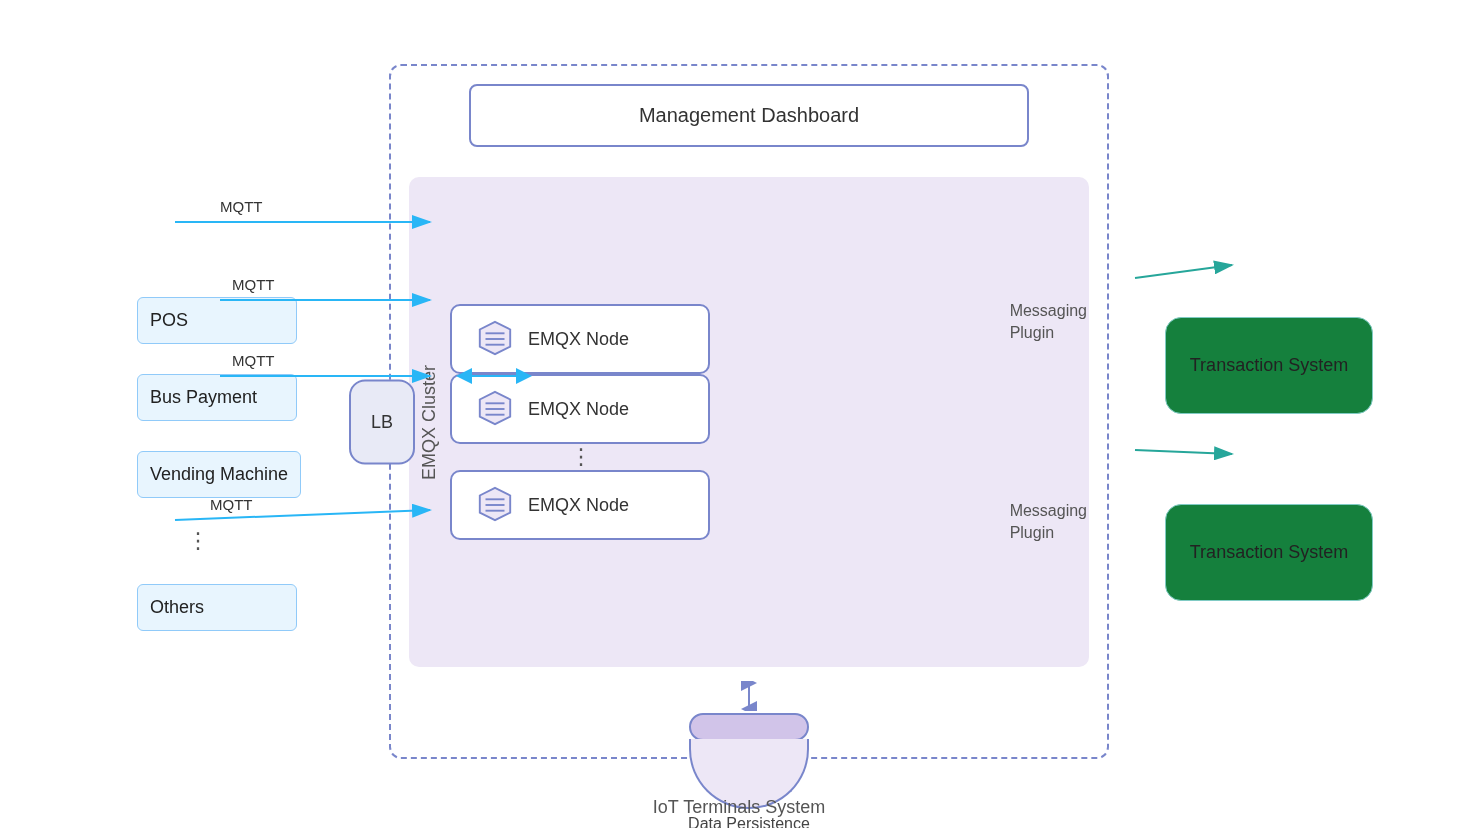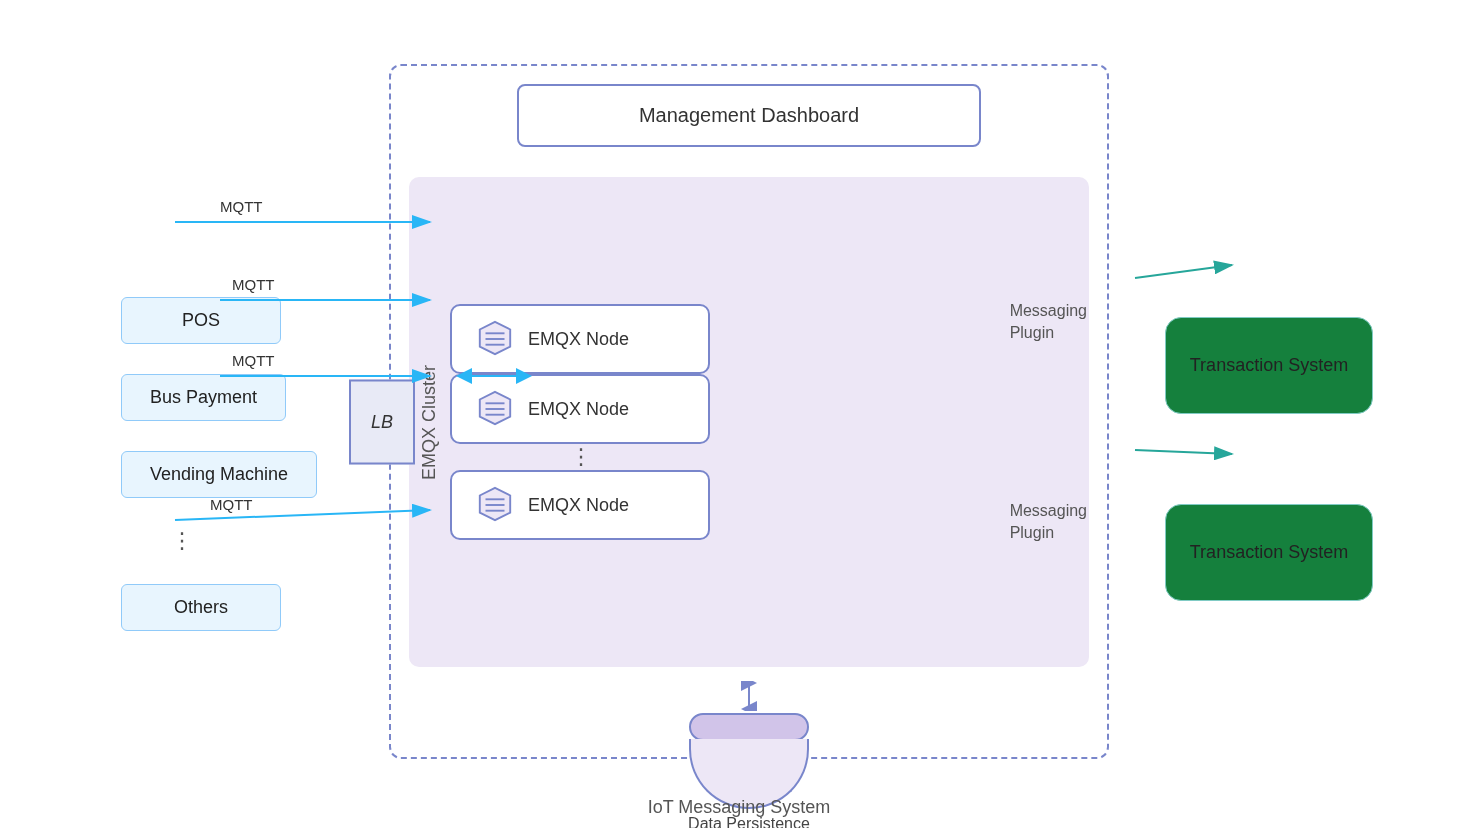--- a/index.html
+++ b/index.html
@@ -49,25 +49,24 @@
       flex-direction: column;
       align-items: flex-start;
       gap: 30px;
       margin-top: 60px;
     }
 
     .terminal-box {
       background: #e8f5fe;
       border: 1.5px solid #90caf9;
       border-radius: 6px;
-      padding: 12px 28px;
+      padding: 12px 12px;
       font-size: 18px;
       color: #222;
       min-width: 160px;
-      text-align: center;
     }
 
     .dots-label {
       font-size: 22px;
       color: #555;
       text-align: center;
       padding-left: 50px;
       letter-spacing: 2px;
     }
 
@@ -97,21 +96,21 @@
 
     
     .mgmt-dashboard {
       background: #fff;
       border: 2px solid #7986cb;
       border-radius: 8px;
       padding: 18px 80px;
       font-size: 20px;
       color: #333;
       text-align: center;
-      width: 464px;
+      width: 560px;
       margin-bottom: 10px;
     }
 
     
     .emqx-cluster-box {
       background: #ede7f6;
       border-radius: 10px;
       width: 680px;
       height: 490px;
       display: flex;
@@ -165,31 +164,30 @@
       font-size: 22px;
       color: #555;
       padding-left: 120px;
       letter-spacing: 2px;
     }
 
     
     .lb-box {
       background: #e8eaf6;
       border: 2px solid #7986cb;
-      border-radius: 0;
+      border-radius: 16px;
       padding: 30px 20px;
       font-size: 18px;
       color: #333;
       text-align: center;
       min-width: 60px;
       position: absolute;
       left: -60px;
       top: 50%;
       transform: translateY(-50%);
-      font-style: italic;
     }
 
     
     .messaging-plugins {
       display: flex;
       flex-direction: column;
       align-items: flex-start;
       justify-content: space-around;
       position: absolute;
       right: 2px;
@@ -414,21 +412,21 @@
         <div class="transaction-system-box">Transaction
 System</div>
         <div class="transaction-system-box">Transaction
 System</div>
       </div>
     </div>
 
   </div>
 
   <div class="bottom-labels">
-    <div class="bottom-label">IoT Messaging System</div>
+    <div class="bottom-label">IoT Terminals System</div>
   </div>
 
   <svg class="arrows-svg">
     <defs>
       <marker id="arrowR" markerWidth="10" markerHeight="7" refX="9" refY="3.5" orient="auto">
         <polygon points="0 0, 10 3.5, 0 7" fill="#29b6f6"></polygon>
       </marker>
       <marker id="arrowL" markerWidth="10" markerHeight="7" refX="1" refY="3.5" orient="auto-start-reverse">
         <polygon points="0 0, 10 3.5, 0 7" fill="#29b6f6"></polygon>
       </marker>

